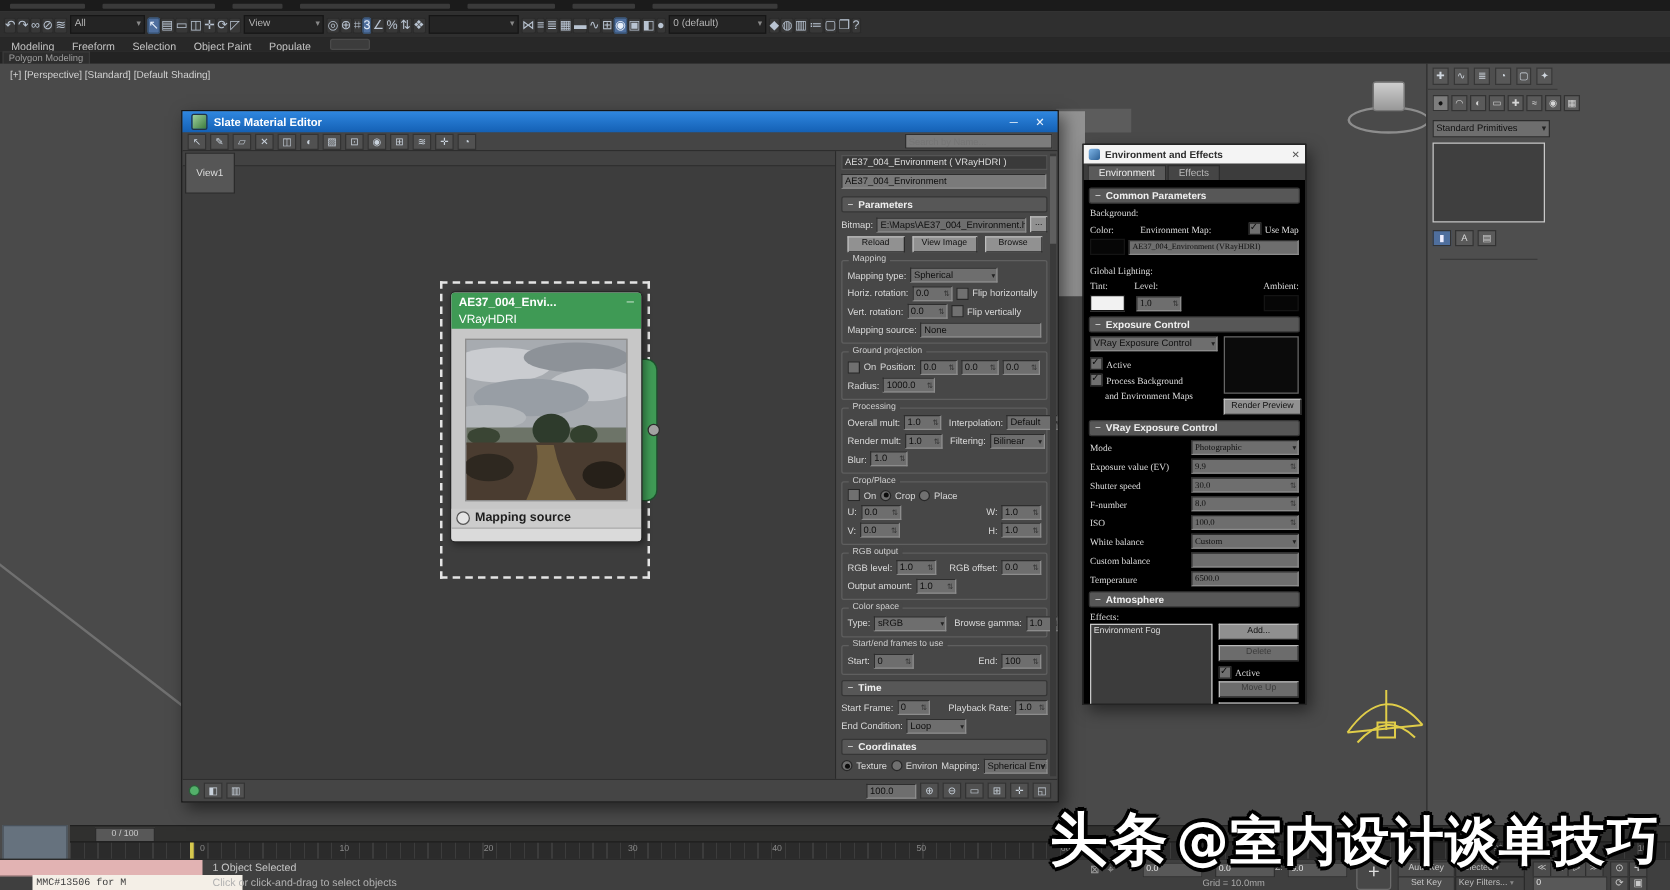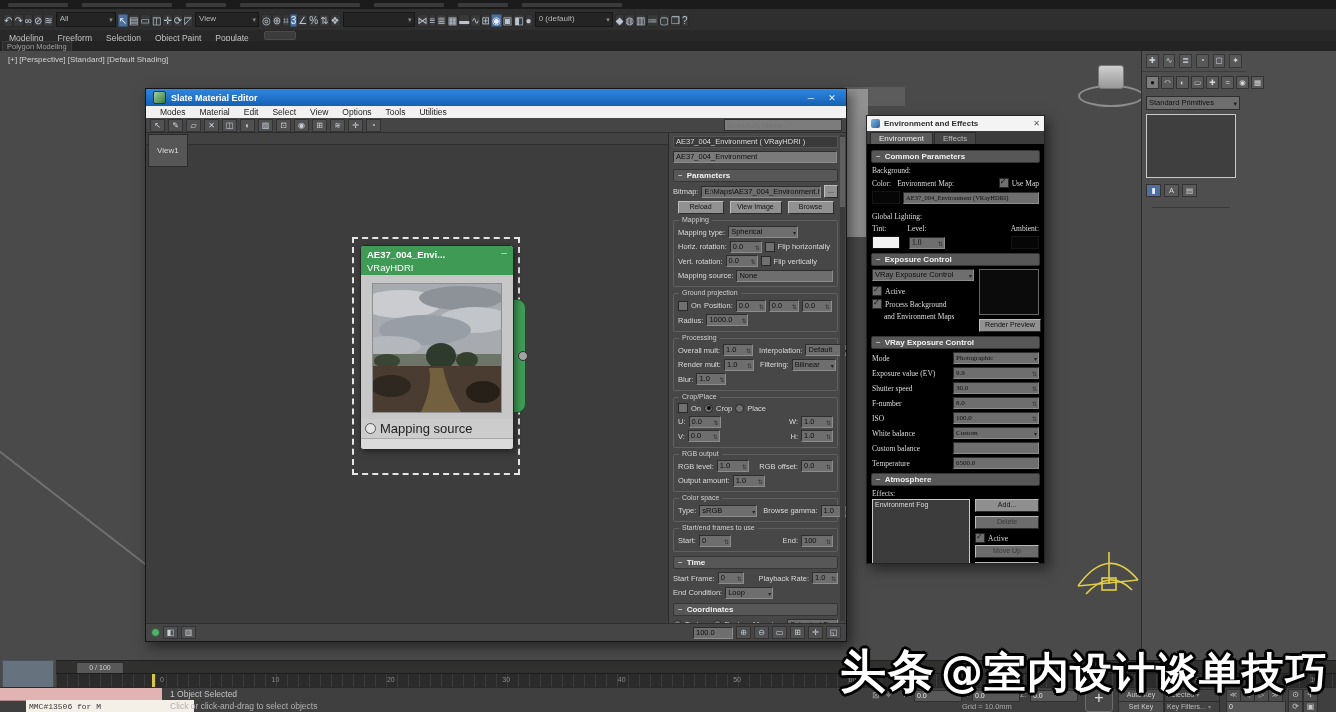--- a/index.html
+++ b/index.html
@@ -77,21 +77,21 @@
   #node{position:absolute;left:214px;top:112px;width:152px;border:1px solid #262626;border-radius:4px;overflow:hidden;z-index:3;
         background:#c7c7c7;box-shadow:2px 2px 6px rgba(0,0,0,.4);}
   #nodehead{background:#3f9a55;padding:3px 6px 2px 6px;}
   #nodehead .t1{font-size:9.5px;font-weight:bold;color:#fff;display:flex;}
   #nodehead .t1 i{margin-left:auto;font-style:normal;font-size:8px;color:#eaf5ec;}
   #nodehead .t2{font-size:9.5px;color:#fff;margin-top:2px;}
   #nodethumb{margin:8px auto 6px auto;width:128px;height:128px;border:1px solid #8e8e8e;background:#999;display:block;}
   #nodefoot{display:flex;align-items:center;gap:4px;padding:2px 4px;background:#cicici;}
   #nodefoot{background:#cccccc;}
   #slotdot{width:9px;height:9px;border-radius:50%;background:#e4e4e4;border:1px solid #555;flex:0 0 auto;}
-  #nodefoot span{font-size:13px;font-weight:normal;color:#1e1e1e;}
+  #nodefoot span{font-size:10px;font-weight:bold;color:#1e1e1e;}
   #nodebase{height:10px;background:#dadada;border-top:1px solid #a8a8a8;}
   #outtab{position:absolute;left:352px;top:166px;width:26px;height:112px;background:#3f9a55;
           border:1px solid #1d4f2c;border-radius:0 9px 9px 0;z-index:2;}
   #outdot{position:absolute;left:372px;top:218px;width:8px;height:8px;border-radius:50%;background:#a2a2a2;border:1px solid #2d2d2d;z-index:4;}
   
   #smeparams{flex:1;background:#474747;padding:2px 8px 2px 4px;font-size:7.5px;position:relative;overflow:hidden;}
   #pscroll{position:absolute;right:1px;top:2px;bottom:2px;width:5px;background:#3a3a3a;}
   #pscroll i{display:block;margin-top:2px;width:5px;height:70px;background:#5f5f5f;}
   .prow{display:flex;align-items:center;gap:3px;margin:2.5px 0;color:#d9d9d9;white-space:nowrap;}
   .lab{flex:0 0 auto;}
@@ -234,23 +234,20 @@
     </svg>
   </div>
 
   <div class="abs" id="sme">
     <div id="smetitle">
       <span id="smeicon"></span>
       <b>Slate Material Editor</b>
       <span class="wbtn">─</span>
       <span class="wbtn" style="margin-left:2px">✕</span>
     </div>
-    <div id="smemenu">
-      <span><span>Modes</span><span>Material</span><span>Edit</span><span>Select</span><span>View</span><span>Options</span><span>Tools</span><span>Utilities</span></span>
-    </div>
     <div id="smetools">
       <span style="display:flex;gap:3px">
           <span class="ticon2">↖</span>
           <span class="ticon2">✎</span>
           <span class="ticon2">▱</span>
           <span class="ticon2">✕</span>
           <span class="ticon2">◫</span>
           <span class="ticon2">◐</span>
           <span class="ticon2">▨</span>
           <span class="ticon2">⊡</span>
@@ -510,21 +507,21 @@
       <span class="envtab on">Environment</span>
       <span class="envtab">Effects</span>
     </div>
     <div id="envbody">
       <div class="rhead">Common Parameters</div>
       <div class="drow">
           <span>Background:</span>
         </div>
       <div class="drow">
           <span>Color:</span>
-        <span style="margin-left:3px">Environment Map:</span>
+        <span style="margin-left:18px">Environment Map:</span>
         <span class="spacer" style="flex:1"></span>
         <span class="chk on"></span>
         <span>Use Map</span>
         </div>
       <div class="drow">
           <span class="swatch sw-b" style="width:26px;height:11px"></span>
         <span class="fld grow" style="font-size:6.5px">AE37_004_Environment (VRayHDRI)</span>
         </div>
       <div class="drow" style="margin-top:8px">
           <span>Global Lighting:</span>

